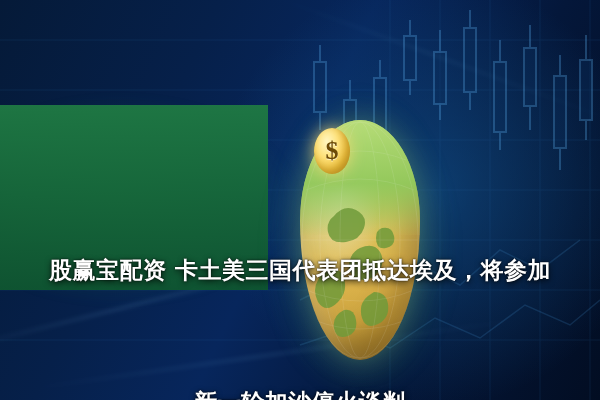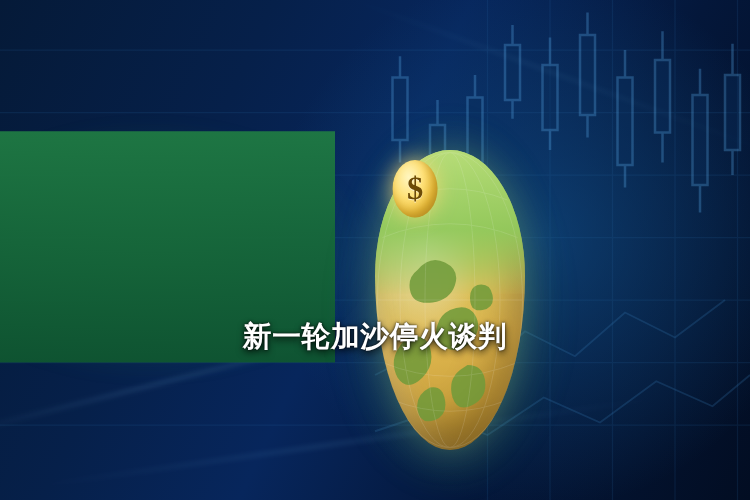--- a/index.html
+++ b/index.html
@@ -252,16 +252,17 @@
         </g>
       </svg>
     </div>
   </div>
 
   <div class="coin">
     <span>$</span>
   </div>
 
   <div class="headline">
+    <span class="line">股赢宝配资 卡土美三国代表团抵达埃及，将参加</span>
     <span class="line">新一轮加沙停火谈判</span>
   </div>
 
 </div>
 
 </body></html>

